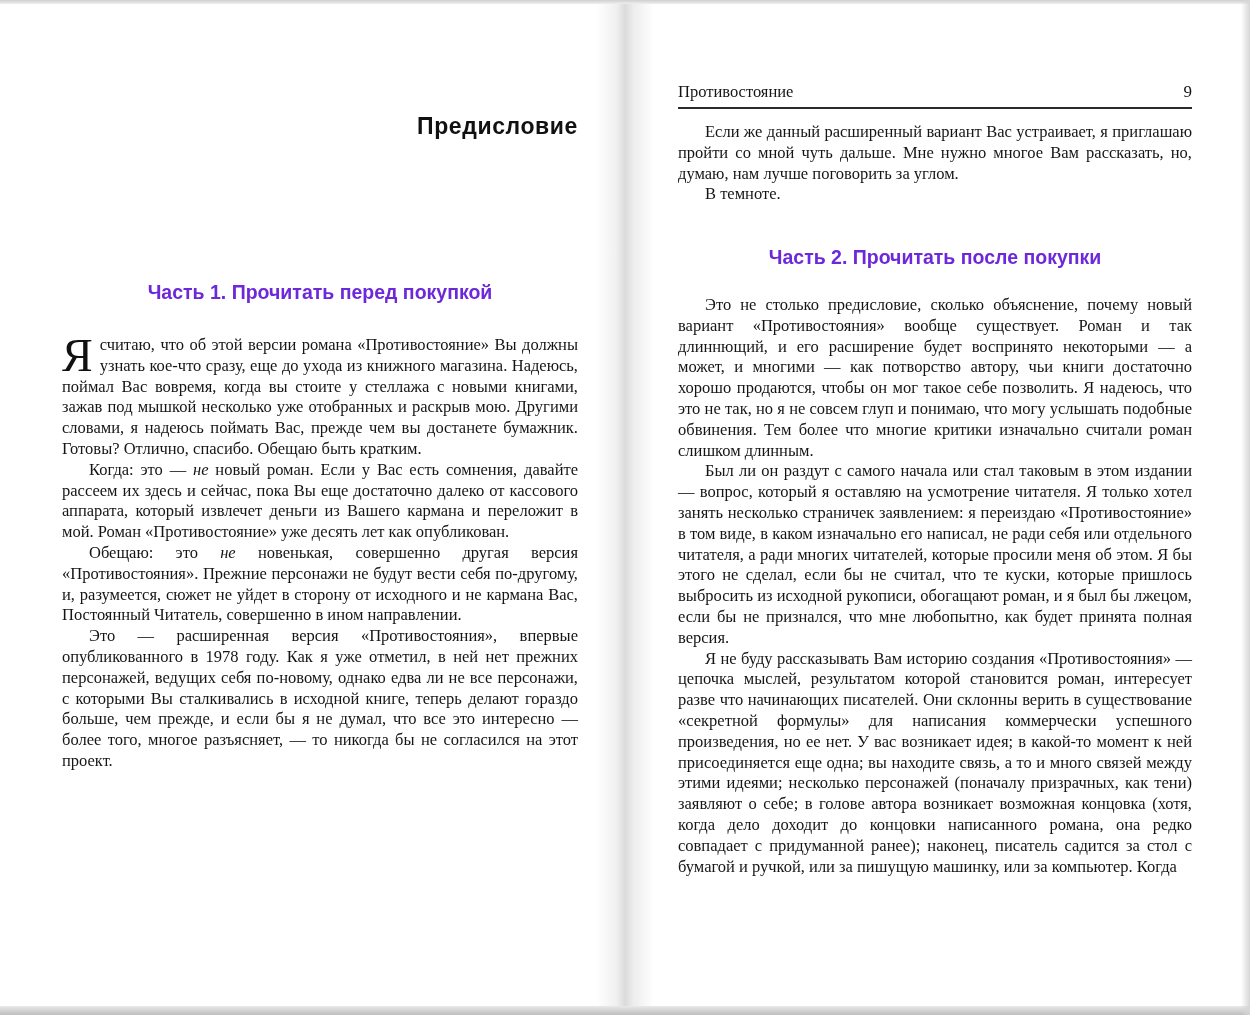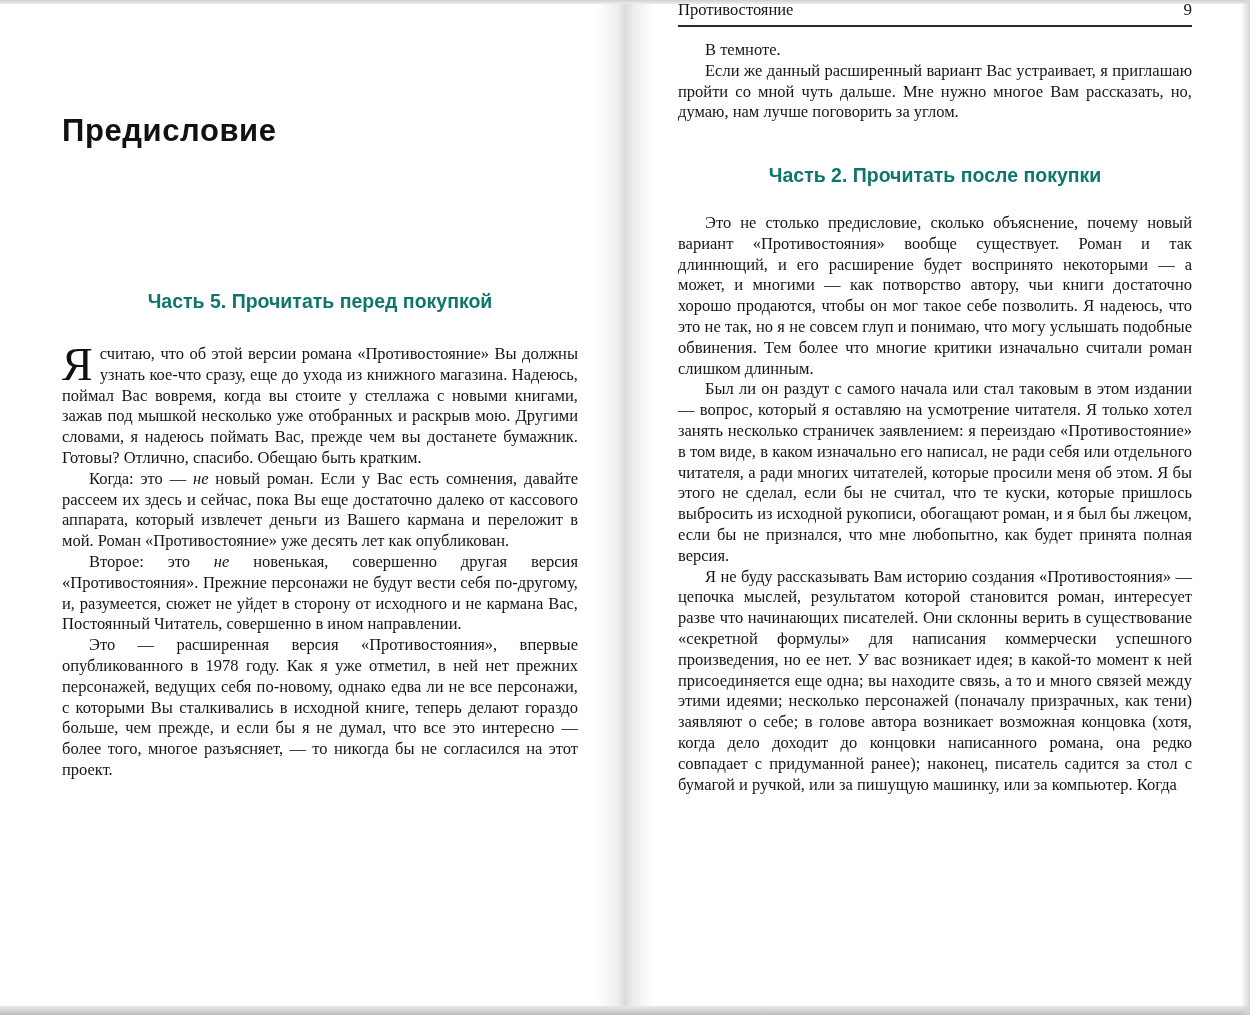--- a/index.html
+++ b/index.html
@@ -41,33 +41,33 @@
   }
   .page {
     position: absolute; top: 0; bottom: 0;
     box-sizing: border-box;
   }
   .page-left  { left: 0;     width: 625px; padding: 0 47px 0 62px; }
   .page-right { left: 625px; width: 625px; padding: 0 58px 0 53px; }
 
   .book-title {
     margin: 113px 0 0 0;
-    text-align: left;
+    text-align: right;
     font-family: "Liberation Sans", sans-serif;
     font-weight: bold;
-    font-size: 31px;
+    font-size: 23px;
     letter-spacing: 0.6px;
     color: #111;
   }
   .part-heading {
     text-align: center;
     font-family: "Liberation Sans", sans-serif;
     font-weight: bold;
     font-size: 19.5px;
-    color: #0f766e;
+    color: #6d28d9;
   }
   .part-heading.part1 { margin: 141px 0 31px 0; }
   .part-heading.part2 { margin: 42px 0 27px 0; }
 
   .body-text {
     font-size: 16.5px;
     line-height: 20.8px;
     text-align: justify;
     hyphens: auto;
   }
@@ -78,55 +78,56 @@
   .dropcap {
     float: left;
     font-size: 46px;
     line-height: 36px;
     padding: 3px 7px 0 0;
     font-family: "Liberation Serif", serif;
     color: #111;
   }
 
   .running-header {
+    margin-top: 82px;
     display: flex;
     justify-content: space-between;
     align-items: baseline;
     font-size: 16.5px;
     padding-bottom: 5px;
     border-bottom: 2px solid #2b2b2b;
   }
   .running-header .page-num { font-size: 17px; }
 
   .rp-body { margin-top: 13px; }
 </style>
 </head>
 <body>
 
 <div class="spread">
 
   <div class="page page-left">
     <h1 class="book-title">Предисловие</h1>
-    <h2 class="part-heading part1">Часть 5. Прочитать перед покупкой</h2>
+    <h2 class="part-heading part1">Часть 1. Прочитать перед покупкой</h2>
     <div class="body-text">
       <p class="par no-indent"><span class="dropcap">Я</span><span>считаю, что об этой версии романа «Противостояние» Вы должны узнать кое-что сразу, еще до ухода из книжного магазина. Надеюсь, поймал Вас вовремя, когда вы стоите у стеллажа с новыми книгами, зажав под мышкой несколько уже отобранных и раскрыв мою. Другими словами, я надеюсь поймать Вас, прежде чем вы достанете бумажник. Готовы? Отлично, спасибо. Обещаю быть кратким.</span></p>
       <p class="par"><span>Когда: это — </span><em>не</em><span> новый роман. Если у Вас есть сомнения, давайте рассеем их здесь и сейчас, пока Вы еще достаточно далеко от кассового аппарата, который извлечет деньги из Вашего кармана и переложит в мой. Роман «Противостояние» уже десять лет как опубликован.</span></p>
-      <p class="par"><span>Второе: это </span><em>не</em><span> новенькая, совершенно другая версия «Противостояния». Прежние персонажи не будут вести себя по-другому, и, разумеется, сюжет не уйдет в сторону от исходного и не кармана Вас, Постоянный Читатель, совершенно в ином направлении.</span></p>
+      <p class="par"><span>Обещаю: это </span><em>не</em><span> новенькая, совершенно другая версия «Противостояния». Прежние персонажи не будут вести себя по-другому, и, разумеется, сюжет не уйдет в сторону от исходного и не кармана Вас, Постоянный Читатель, совершенно в ином направлении.</span></p>
       <p class="par">Это — расширенная версия «Противостояния», впервые опубликованного в 1978 году. Как я уже отметил, в ней нет прежних персонажей, ведущих себя по-новому, однако едва ли не все персонажи, с которыми Вы сталкивались в исходной книге, теперь делают гораздо больше, чем прежде, и если бы я не думал, что все это интересно — более того, многое разъясняет, — то никогда бы не согласился на этот проект.</p>
     </div>
   </div>
 
   <div class="page page-right">
     <div class="running-header">
       <span class="rh-title">Противостояние</span>
       <span class="page-num">9</span>
     </div>
     <div class="body-text rp-body">
+      <p class="par">Если же данный расширенный вариант Вас устраивает, я приглашаю пройти со мной чуть дальше. Мне нужно многое Вам рассказать, но, думаю, нам лучше поговорить за углом.</p>
       <p class="par">В темноте.</p>
-      <p class="par">Если же данный расширенный вариант Вас устраивает, я приглашаю пройти со мной чуть дальше. Мне нужно многое Вам рассказать, но, думаю, нам лучше поговорить за углом.</p>
       <h2 class="part-heading part2">Часть 2. Прочитать после покупки</h2>
       <p class="par">Это не столько предисловие, сколько объяснение, почему новый вариант «Противостояния» вообще существует. Роман и так длиннющий, и его расширение будет воспринято некоторыми — а может, и многими — как потворство автору, чьи книги достаточно хорошо продаются, чтобы он мог такое себе позволить. Я надеюсь, что это не так, но я не совсем глуп и понимаю, что могу услышать подобные обвинения. Тем более что многие критики изначально считали роман слишком длинным.</p>
       <p class="par">Был ли он раздут с самого начала или стал таковым в этом издании — вопрос, который я оставляю на усмотрение читателя. Я только хотел занять несколько страничек заявлением: я переиздаю «Противостояние» в том виде, в каком изначально его написал, не ради себя или отдельного читателя, а ради многих читателей, которые просили меня об этом. Я бы этого не сделал, если бы не считал, что те куски, которые пришлось выбросить из исходной рукописи, обогащают роман, и я был бы лжецом, если бы не признался, что мне любопытно, как будет принята полная версия.</p>
       <p class="par">Я не буду рассказывать Вам историю создания «Противостояния» — цепочка мыслей, результатом которой становится роман, интересует разве что начинающих писателей. Они склонны верить в существование «секретной формулы» для написания коммерчески успешного произведения, но ее нет. У вас возникает идея; в какой-то момент к ней присоединяется еще одна; вы находите связь, а то и много связей между этими идеями; несколько персонажей (поначалу призрачных, как тени) заявляют о себе; в голове автора возникает возможная концовка (хотя, когда дело доходит до концовки написанного романа, она редко совпадает с придуманной ранее); наконец, писатель садится за стол с бумагой и ручкой, или за пишущую машинку, или за компьютер. Когда</p>
     </div>
   </div>
 
   <div class="spine"></div>
   <div class="edge-top"></div>
   <div class="edge-bottom"></div>

